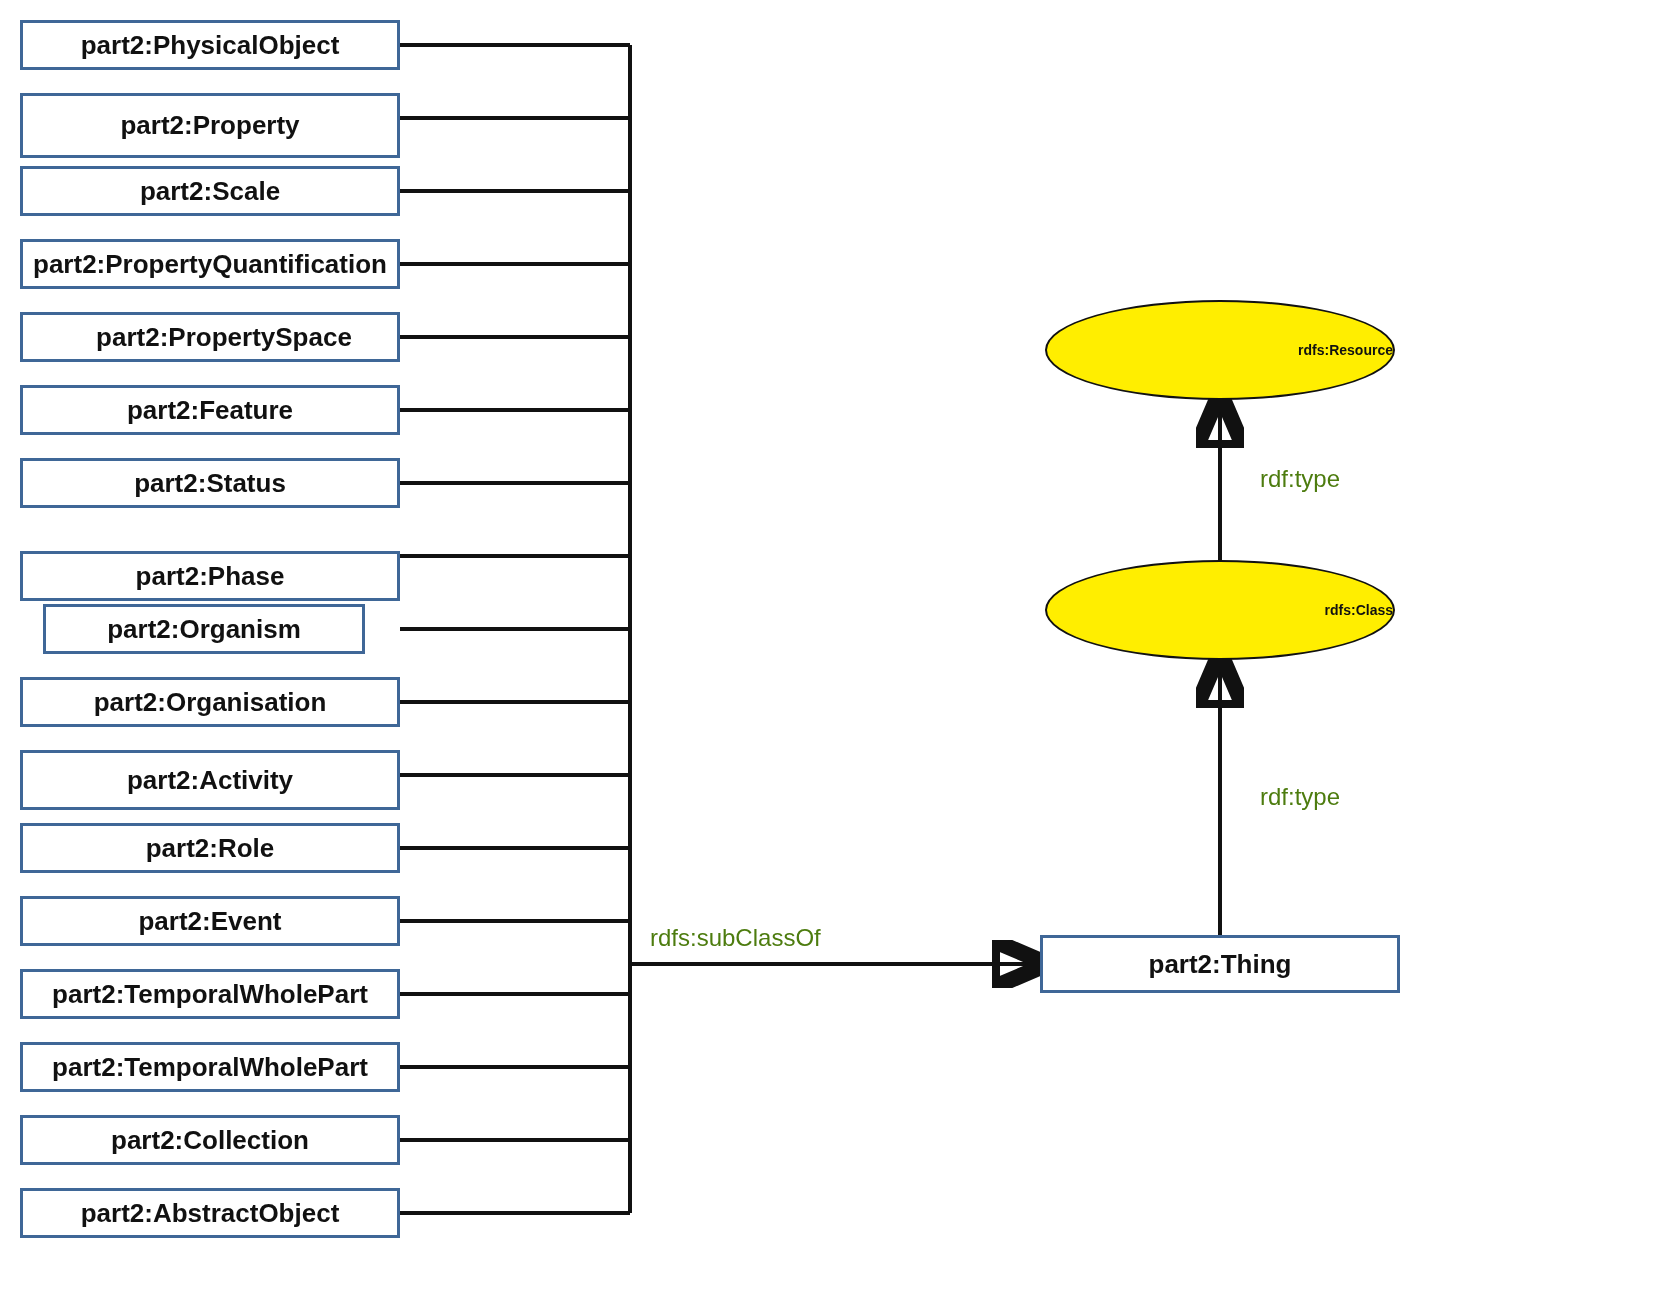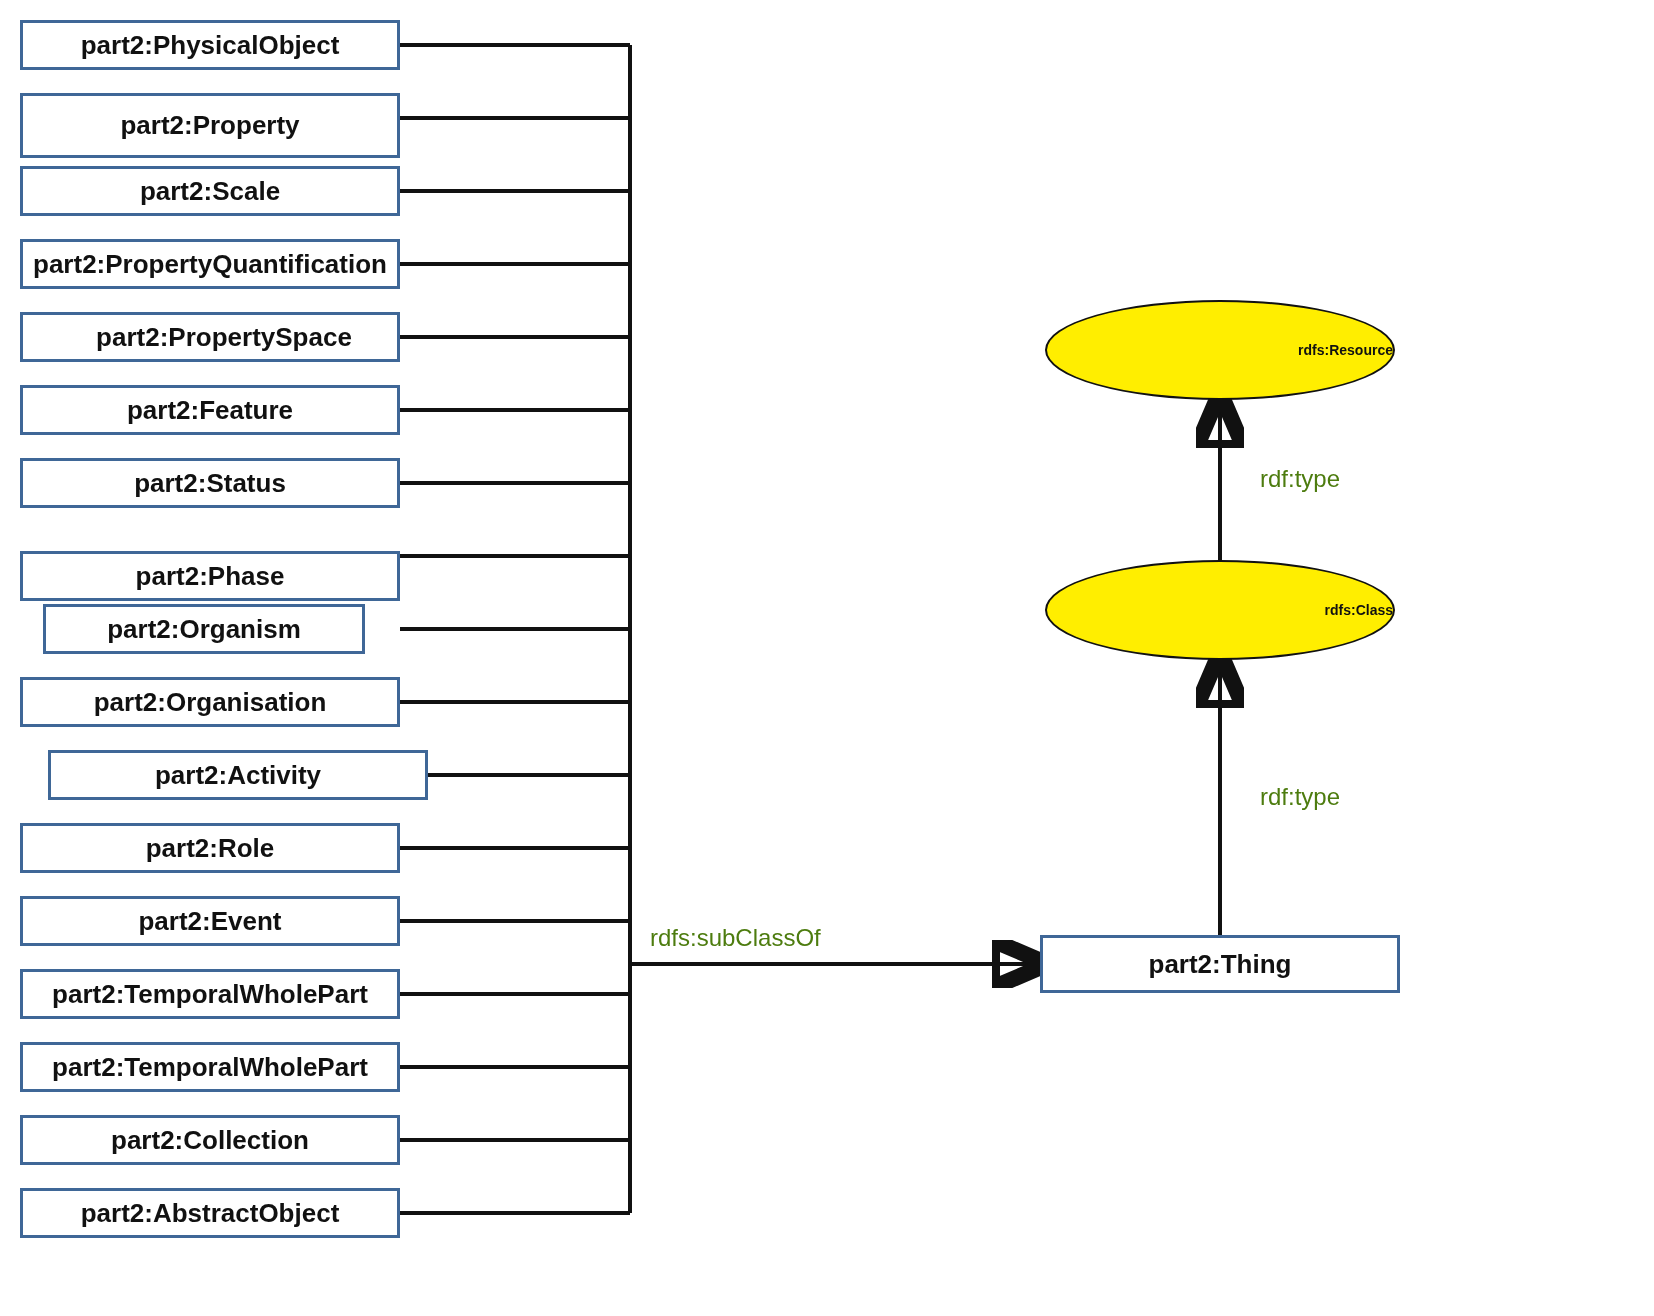--- a/index.html
+++ b/index.html
@@ -113,21 +113,21 @@
     </div>
     <div class="box" style="left: 20px; top: 531px; width: 380px; height: 50px; margin-top: 20px;">
       <span>part2:Phase</span>
     </div>
     <div class="box" style="left: 20px; top: 604px; width: 322px; height: 50px; margin-left: 23px;">
       <span>part2:Organism</span>
     </div>
     <div class="box" style="left: 20px; top: 677px; width: 380px; height: 50px;">
       <span>part2:Organisation</span>
     </div>
-    <div class="box" style="left: 20px; top: 750px; width: 380px; height: 50px; margin-left: 28px;">
+    <div class="box" style="left: 20px; top: 750px; width: 380px; height: 60px;">
       <span>part2:Activity</span>
     </div>
     <div class="box" style="left: 20px; top: 823px; width: 380px; height: 50px;">
       <span>part2:Role</span>
     </div>
     <div class="box" style="left: 20px; top: 896px; width: 380px; height: 50px;">
       <span>part2:Event</span>
     </div>
     <div class="box" style="left: 20px; top: 969px; width: 380px; height: 50px;">
       <span>part2:TemporalWholePart</span>

